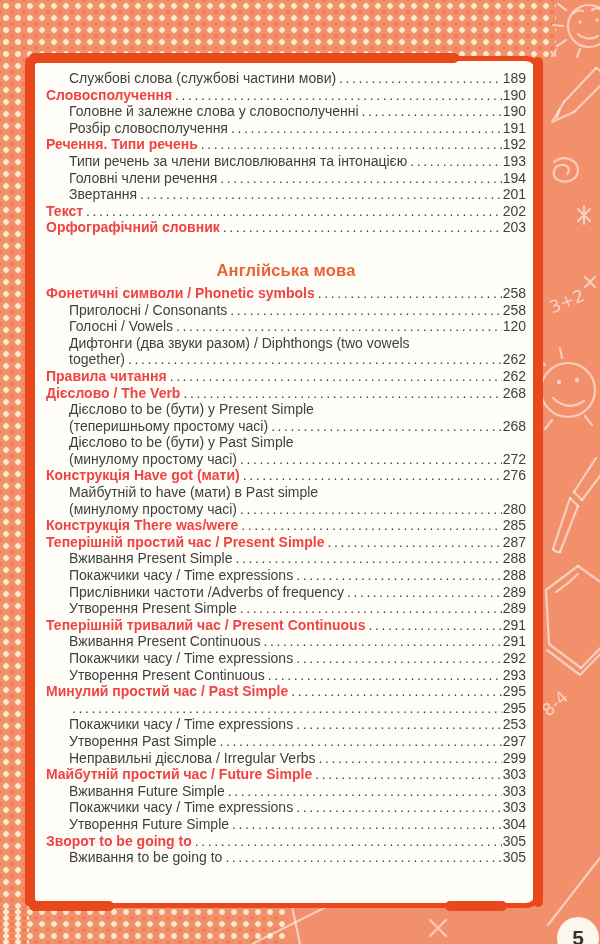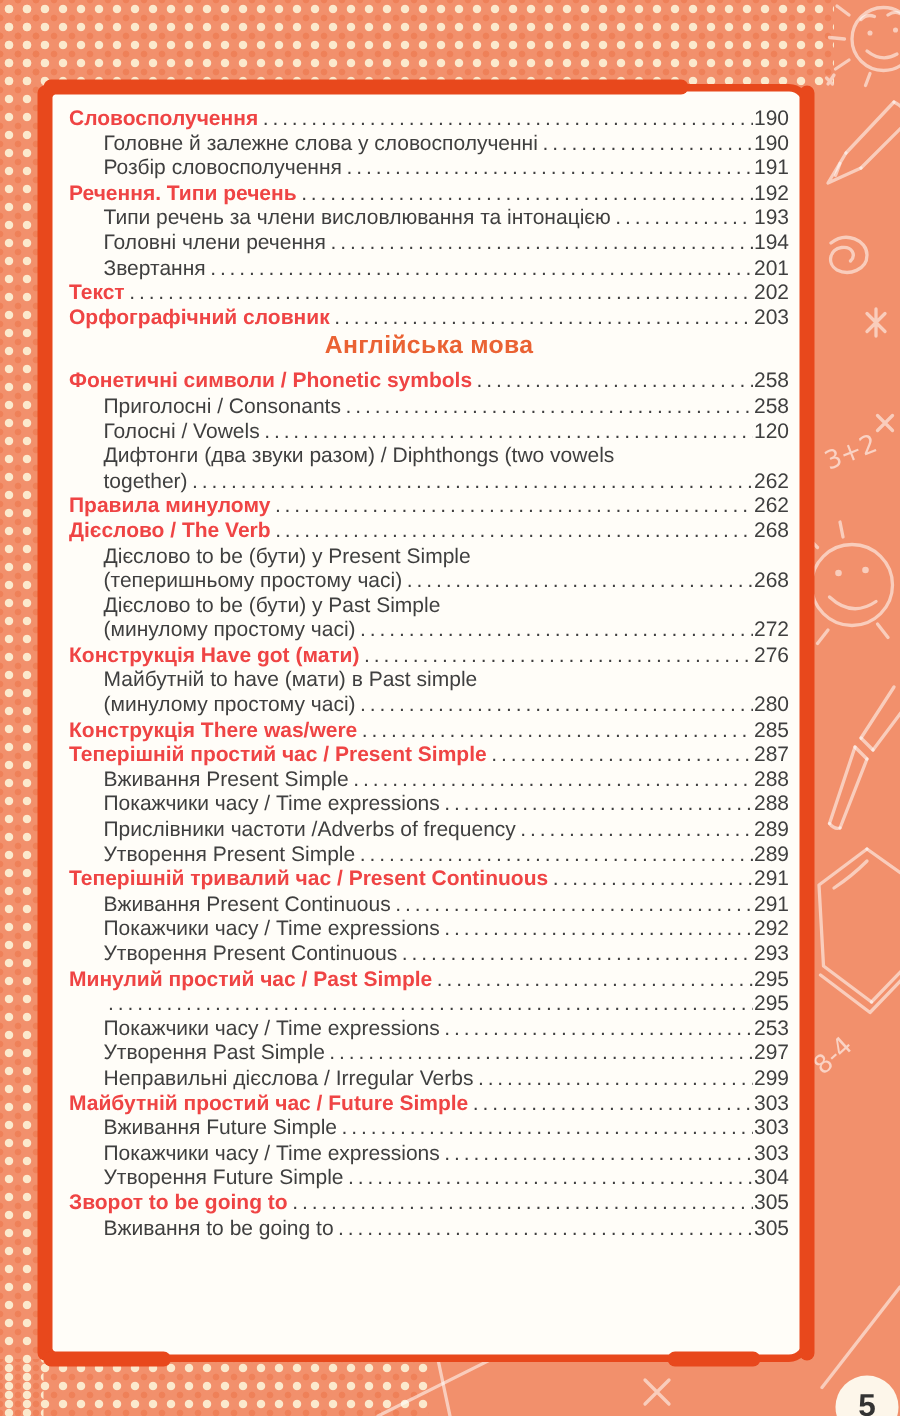--- a/index.html
+++ b/index.html
@@ -46,21 +46,21 @@
   .leader::after {
     content:"...........................................................................................................................";
     letter-spacing:2.6px; color:#3f3f3f;
   }
   .pageno { margin-left:1px; white-space:nowrap; }
   .toc-row.main > .line1 > .label { font-weight:bold; color:#ef4444; }
   .toc-row.sub { padding-left:23px; }
 
   .section-heading {
     text-align:center; color:#ea6233; font-weight:bold;
-    font-size:16.5px; line-height:20px; margin:1px 0 5px; letter-spacing:.2px;
+    font-size:16.5px; line-height:20px; margin:24px 0 5px; letter-spacing:.2px;
   }
 
   
   .page-badge {
     position:absolute; left:557px; top:917px; width:42px; height:42px;
     border-radius:50%; background:#fdf6ea;
     display:flex; align-items:center; justify-content:center;
     font-weight:bold; font-size:21px; color:#333;
   }
 
@@ -150,20 +150,28 @@
 
   <div class="card">
     <div class="acc acc1"></div>
     <div class="acc acc2"></div>
     <div class="acc acc3"></div>
     <div class="acc acc4"></div>
     <div class="acc acc5"></div>
 
     <div class="toc">
       <div id="toc-part1">
+          <div class="toc-row sub">
+    <div class="line line1">
+      <span class="label">Службові слова (службові частини мови)</span>
+      <span class="leader"></span>
+      <span class="pageno">189</span>
+    </div>
+
+  </div>
           <div class="toc-row main">
     <div class="line line1">
       <span class="label">Словосполучення</span>
       <span class="leader"></span>
       <span class="pageno">190</span>
     </div>
 
   </div>
           <div class="toc-row sub">
     <div class="line line1">
@@ -262,21 +270,21 @@
 
     </div>
     <div class="line line2">
       <span class="label">together)</span>
       <span class="leader"></span>
       <span class="pageno">262</span>
     </div>
   </div>
           <div class="toc-row main">
     <div class="line line1">
-      <span class="label">Правила минулому</span>
+      <span class="label">Правила читання</span>
       <span class="leader"></span>
       <span class="pageno">262</span>
     </div>
 
   </div>
           <div class="toc-row main">
     <div class="line line1">
       <span class="label">Дієслово / The Verb</span>
       <span class="leader"></span>
       <span class="pageno">268</span>

